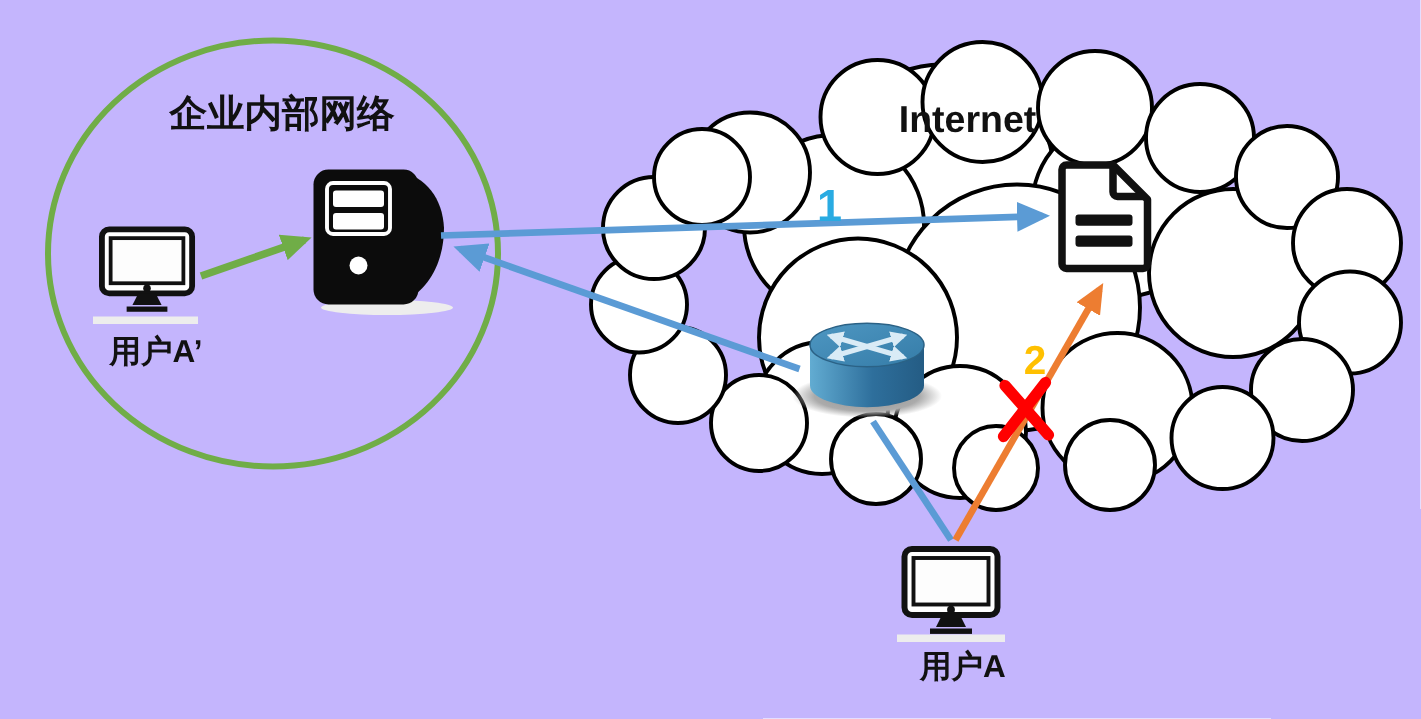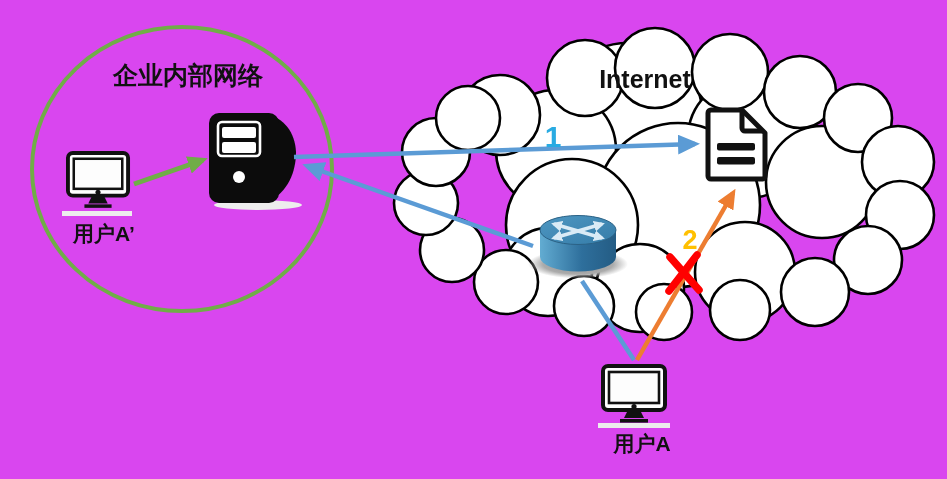--- a/index.html
+++ b/index.html
@@ -1,19 +1,19 @@
 <!DOCTYPE html>
 <html><head>
 <meta charset="utf-8">
 <style>
   html,body{margin:0;padding:0;background:#ffffff;}
   .stage{
     position:relative;
     width:947px;height:479px;
-    background:#d946ef;
+    background:#c4b5fd;
     font-family:"Liberation Sans","DejaVu Sans",sans-serif;
     overflow:hidden;
   }
   svg text{font-family:"Liberation Sans","DejaVu Sans",sans-serif;font-weight:bold;}
 </style>
 </head>
 <body>
 
 <div class="stage">
 <svg width="947" height="479" viewBox="0 0 947 479" xmlns="http://www.w3.org/2000/svg">

